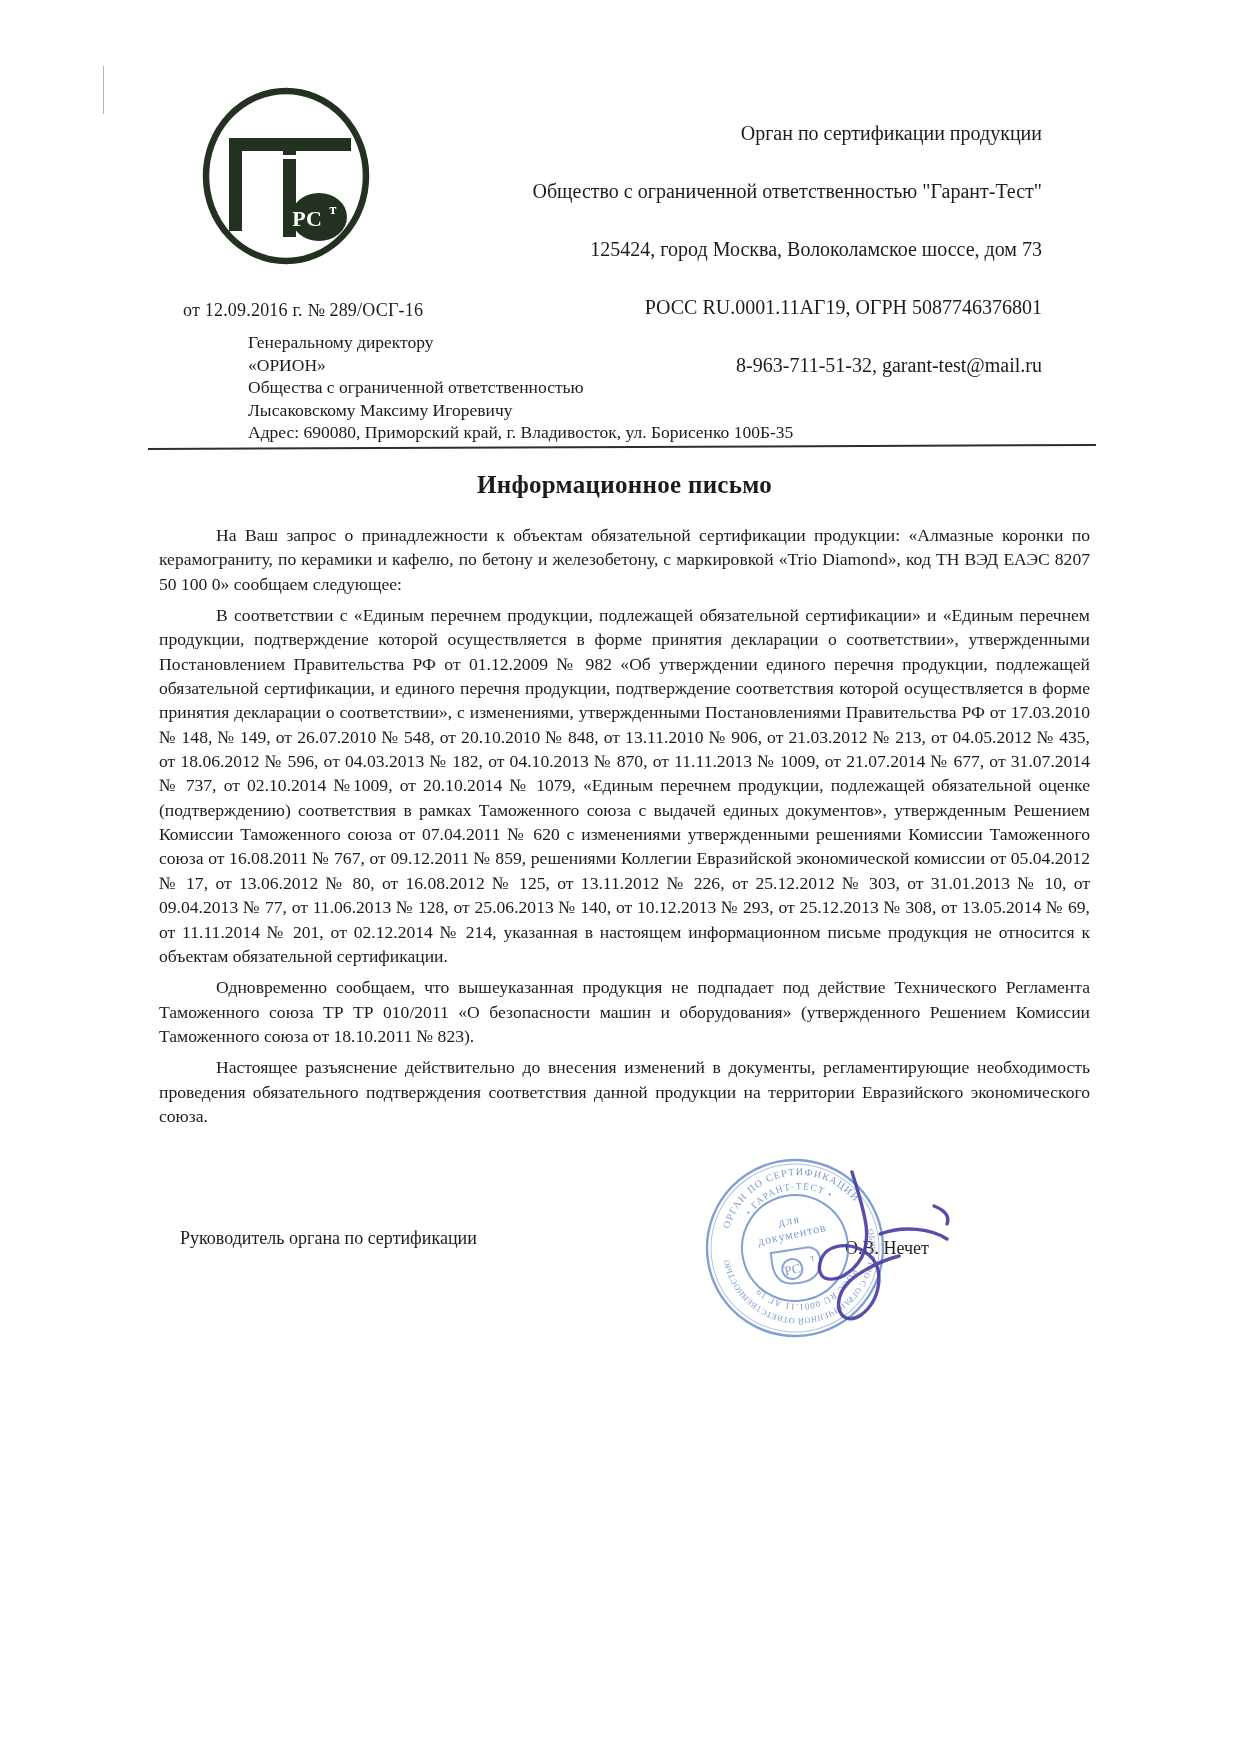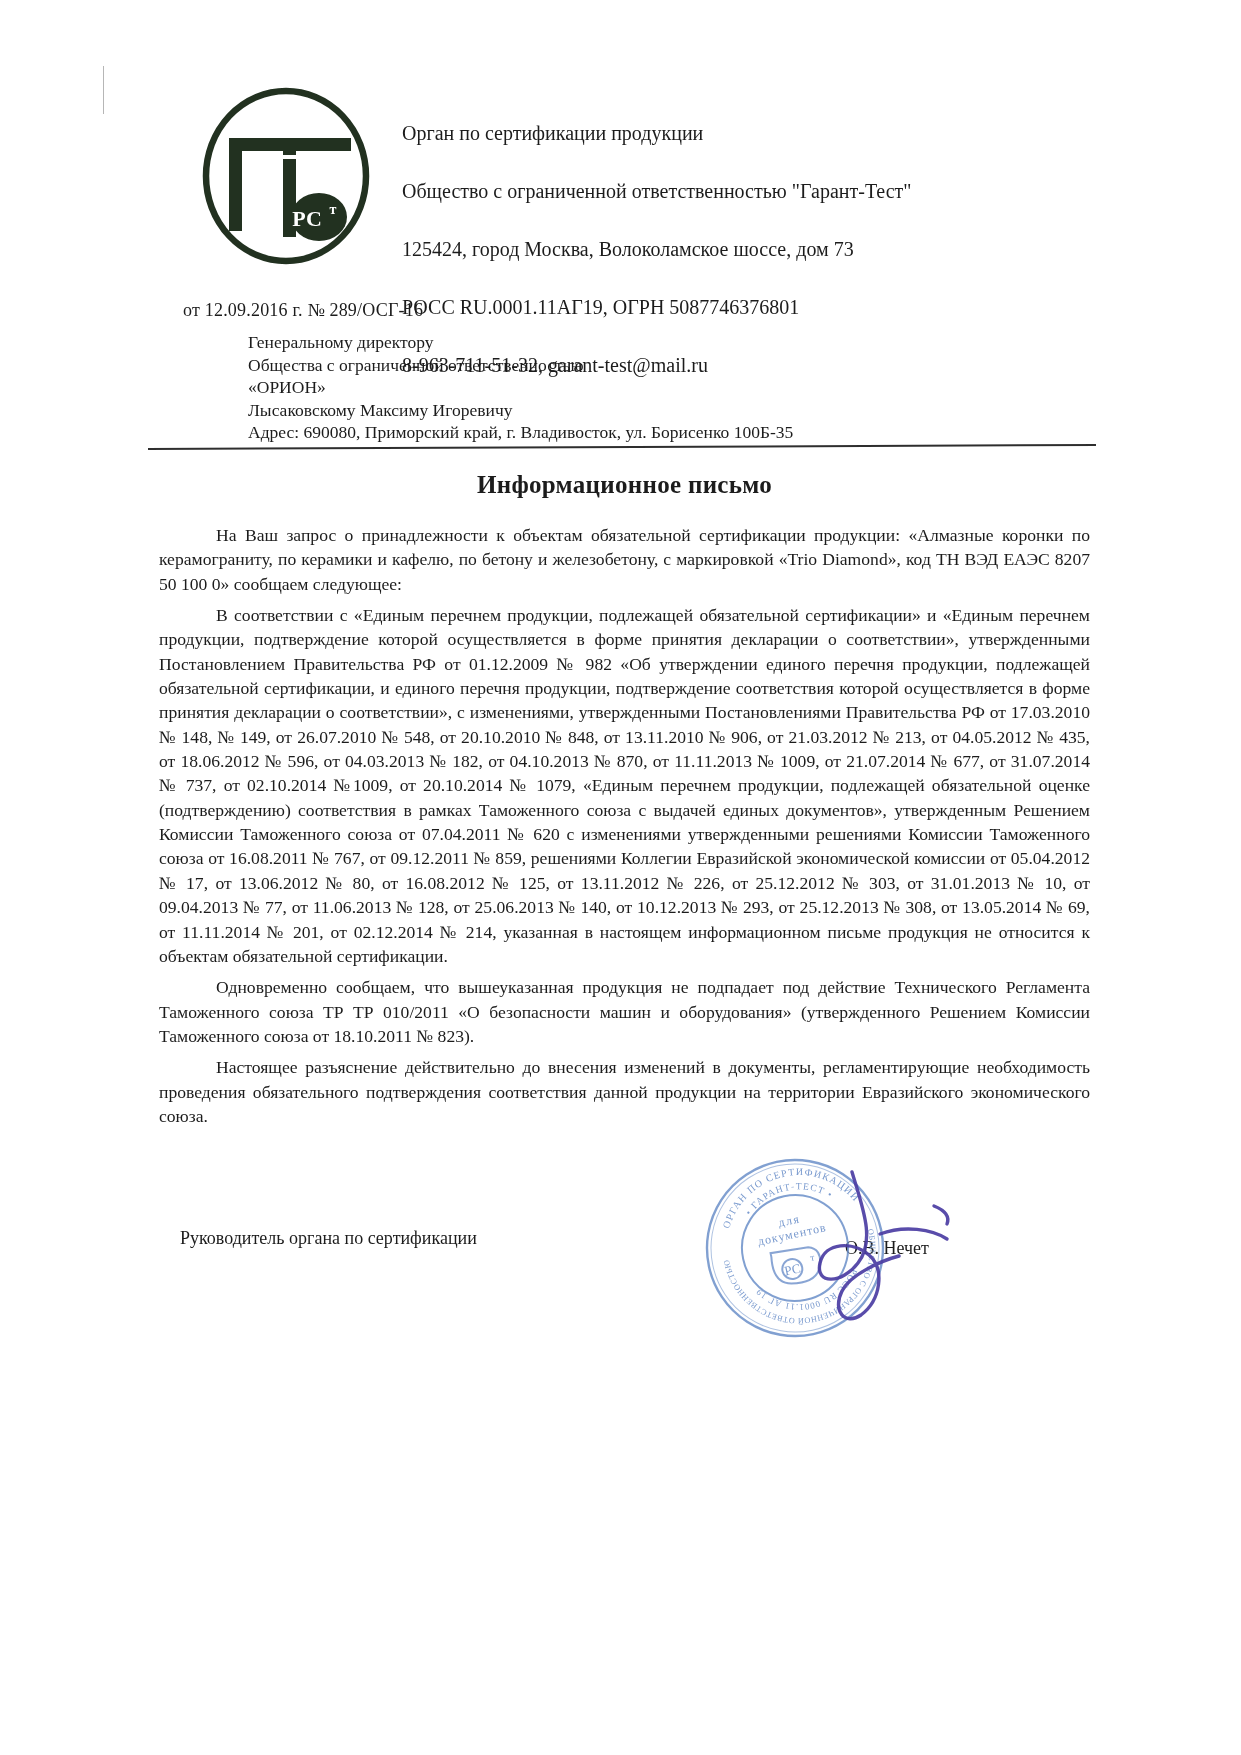--- a/index.html
+++ b/index.html
@@ -4,21 +4,21 @@
 <style>
   html,body{margin:0;padding:0;background:#e8e8e8;}
   .page{
     position:relative;width:1241px;height:1755px;background:#ffffff;
     font-family:"Liberation Serif","DejaVu Serif",serif;color:#1c1c1c;
     overflow:hidden;margin:0 auto;
   }
   .abs{position:absolute;}
   .scan-artifact{width:1px;height:48px;background:#8f8f8f;opacity:.65;}
   .letterhead-info{left:402px;top:90px;width:640px;font-size:20px;line-height:29px;white-space:pre-line;}
-  .letterhead-info div{white-space:normal;}
+  .letterhead-info div{white-space:normal;text-align:right;}
   .ref-line{left:183px;top:300px;font-size:18px;letter-spacing:.2px;text-align:right;}
   .recipient{left:248px;top:331px;width:845px;text-align:left;font-size:17.5px;line-height:22.6px;}
   .addr-rule{left:148px;top:446px;width:948px;height:2px;background:#2e2e2e;transform:rotate(-0.25deg);}
   .letter-title{left:152px;top:471px;width:945px;text-align:center;font-weight:bold;font-size:25px;letter-spacing:.3px;}
   .body-text{left:152px;top:516px;width:945px;text-align:justify;font-size:17.6px;line-height:24.35px;}
   .body-text p{margin:7px;text-indent:57px;}
   .sig-role{left:180px;top:1228px;font-size:18px;}
   .sig-name{left:845px;top:1238px;font-size:18px;}
   .stamp-wrap{left:684px;top:1144px;width:320px;height:212px;}
   svg text{font-family:"Liberation Serif","DejaVu Serif",serif;}
@@ -52,22 +52,22 @@
     <div>Общество с ограниченной ответственностью "Гарант-Тест"</div>
     <div>125424, город Москва, Волоколамское шоссе, дом 73</div>
     <div>РОСС RU.0001.11АГ19, ОГРН 5087746376801</div>
     <div>8-963-711-51-32, garant-test@mail.ru</div>
   </div>
 
   <div class="abs ref-line">от 12.09.2016 г.  № 289/ОСГ-16</div>
 
   <div class="abs recipient">
     <div>Генеральному директору</div>
+    <div>«ОРИОН»</div>
     <div>Общества с ограниченной ответственностью</div>
-    <div>«ОРИОН»</div>
     <div>Лысаковскому Максиму Игоревичу</div>
     <div>Адрес: 690080, Приморский край, г. Владивосток, ул. Борисенко 100Б-35</div>
   </div>
   <div class="abs addr-rule"></div>
 
   <div class="abs letter-title">Информационное письмо</div>
 
   <div class="abs body-text">
     <p>На Ваш запрос о принадлежности к объектам обязательной сертификации продукции: «Алмазные коронки по керамограниту, по керамики и кафелю, по бетону и железобетону, с маркировкой «Trio Diamond», код ТН ВЭД ЕАЭС 8207 50 100 0» сообщаем следующее:</p>
     <p>В соответствии с «Единым перечнем продукции, подлежащей обязательной сертификации» и «Единым перечнем продукции, подтверждение которой осуществляется в форме принятия декларации о соответствии», утвержденными Постановлением Правительства РФ от 01.12.2009 № 982 «Об утверждении единого перечня продукции, подлежащей обязательной сертификации, и единого перечня продукции, подтверждение соответствия которой осуществляется в форме принятия декларации о соответствии», с изменениями, утвержденными Постановлениями Правительства РФ от 17.03.2010 № 148, № 149, от 26.07.2010 № 548, от 20.10.2010 № 848, от 13.11.2010 № 906, от 21.03.2012 № 213, от 04.05.2012 № 435, от 18.06.2012 № 596, от 04.03.2013 № 182, от 04.10.2013 № 870, от 11.11.2013 № 1009, от 21.07.2014 № 677, от 31.07.2014 № 737, от 02.10.2014 №1009, от 20.10.2014 № 1079, «Единым перечнем продукции, подлежащей обязательной оценке (подтверждению) соответствия в рамках Таможенного союза с выдачей единых документов», утвержденным Решением Комиссии Таможенного союза от 07.04.2011 № 620 с изменениями утвержденными решениями Комиссии Таможенного союза от 16.08.2011 № 767, от 09.12.2011 № 859, решениями Коллегии Евразийской экономической комиссии от 05.04.2012 № 17, от 13.06.2012 № 80, от 16.08.2012 № 125, от 13.11.2012 № 226, от 25.12.2012 № 303, от 31.01.2013 № 10, от 09.04.2013 № 77, от 11.06.2013 № 128, от 25.06.2013 № 140, от 10.12.2013 № 293, от 25.12.2013 № 308, от 13.05.2014 № 69, от 11.11.2014 № 201, от 02.12.2014 № 214, указанная в настоящем информационном письме продукция не относится к объектам обязательной сертификации.</p>

